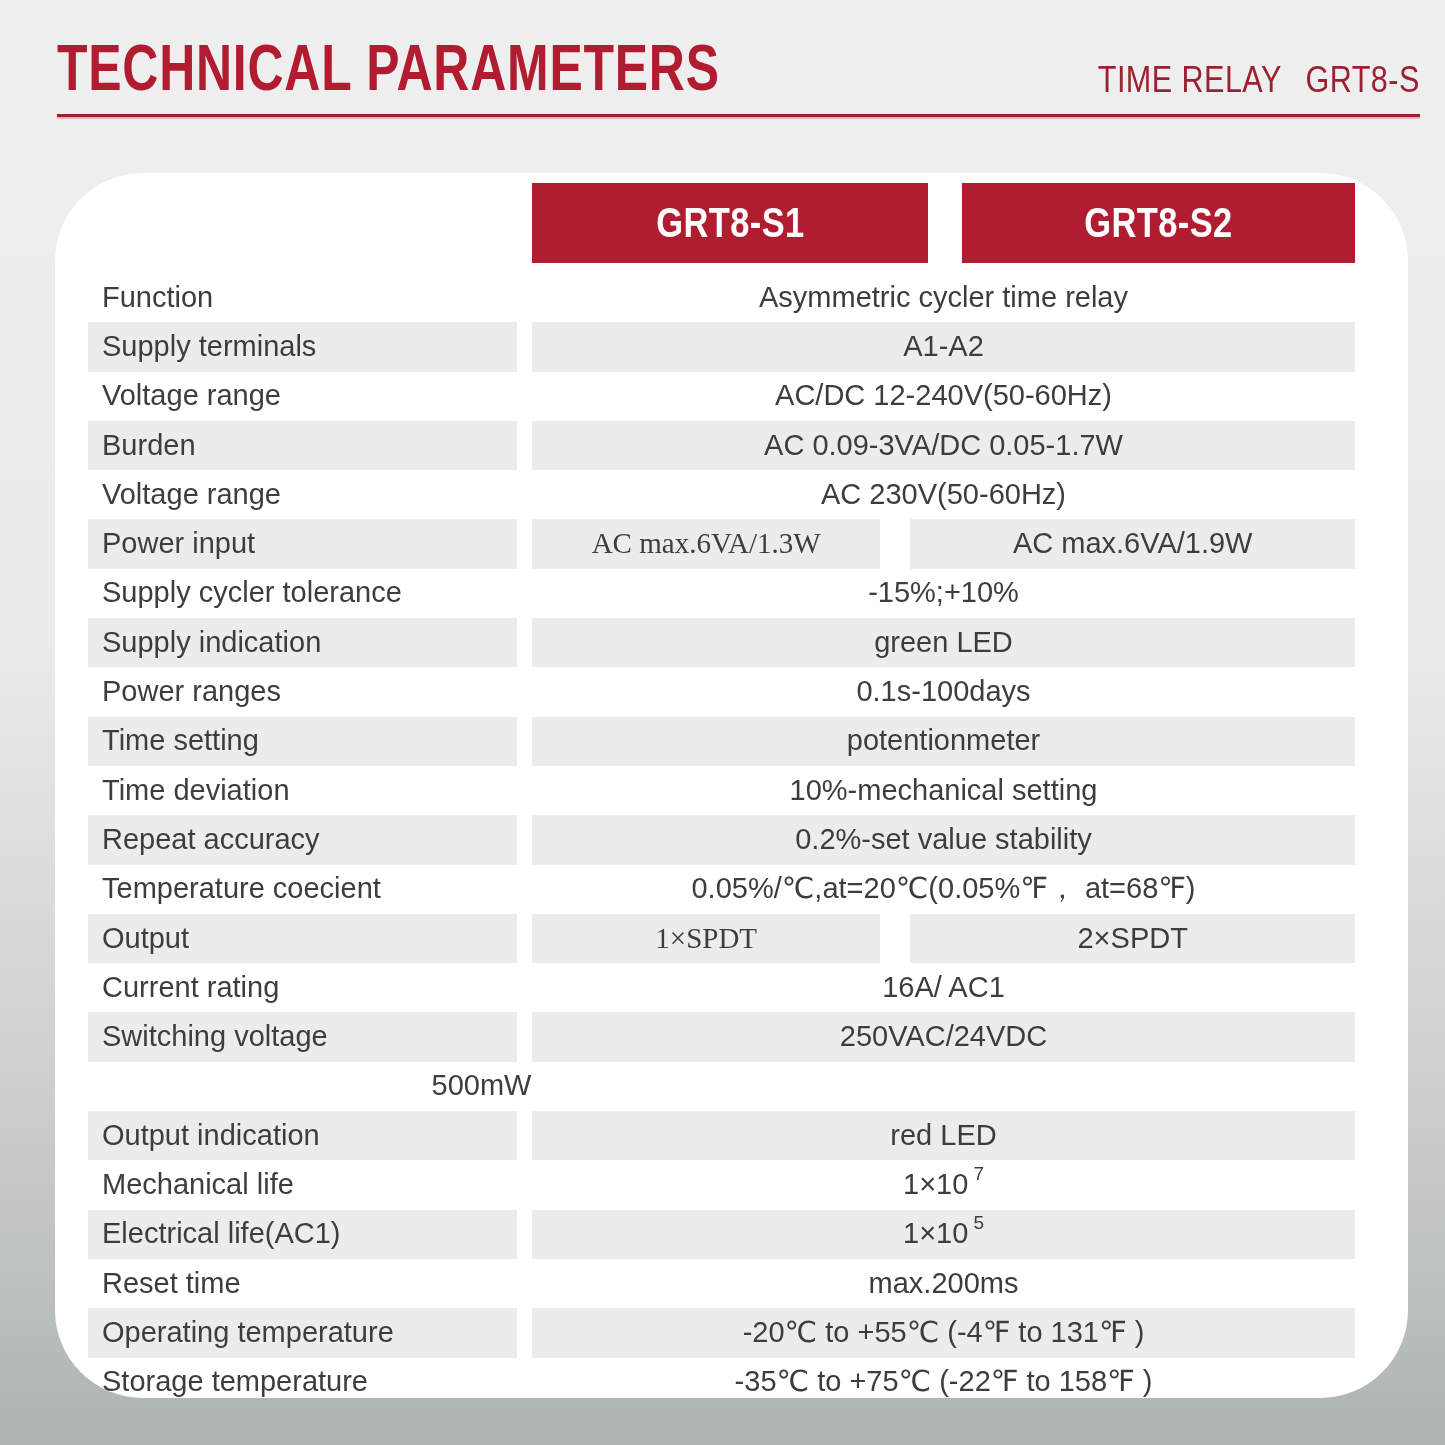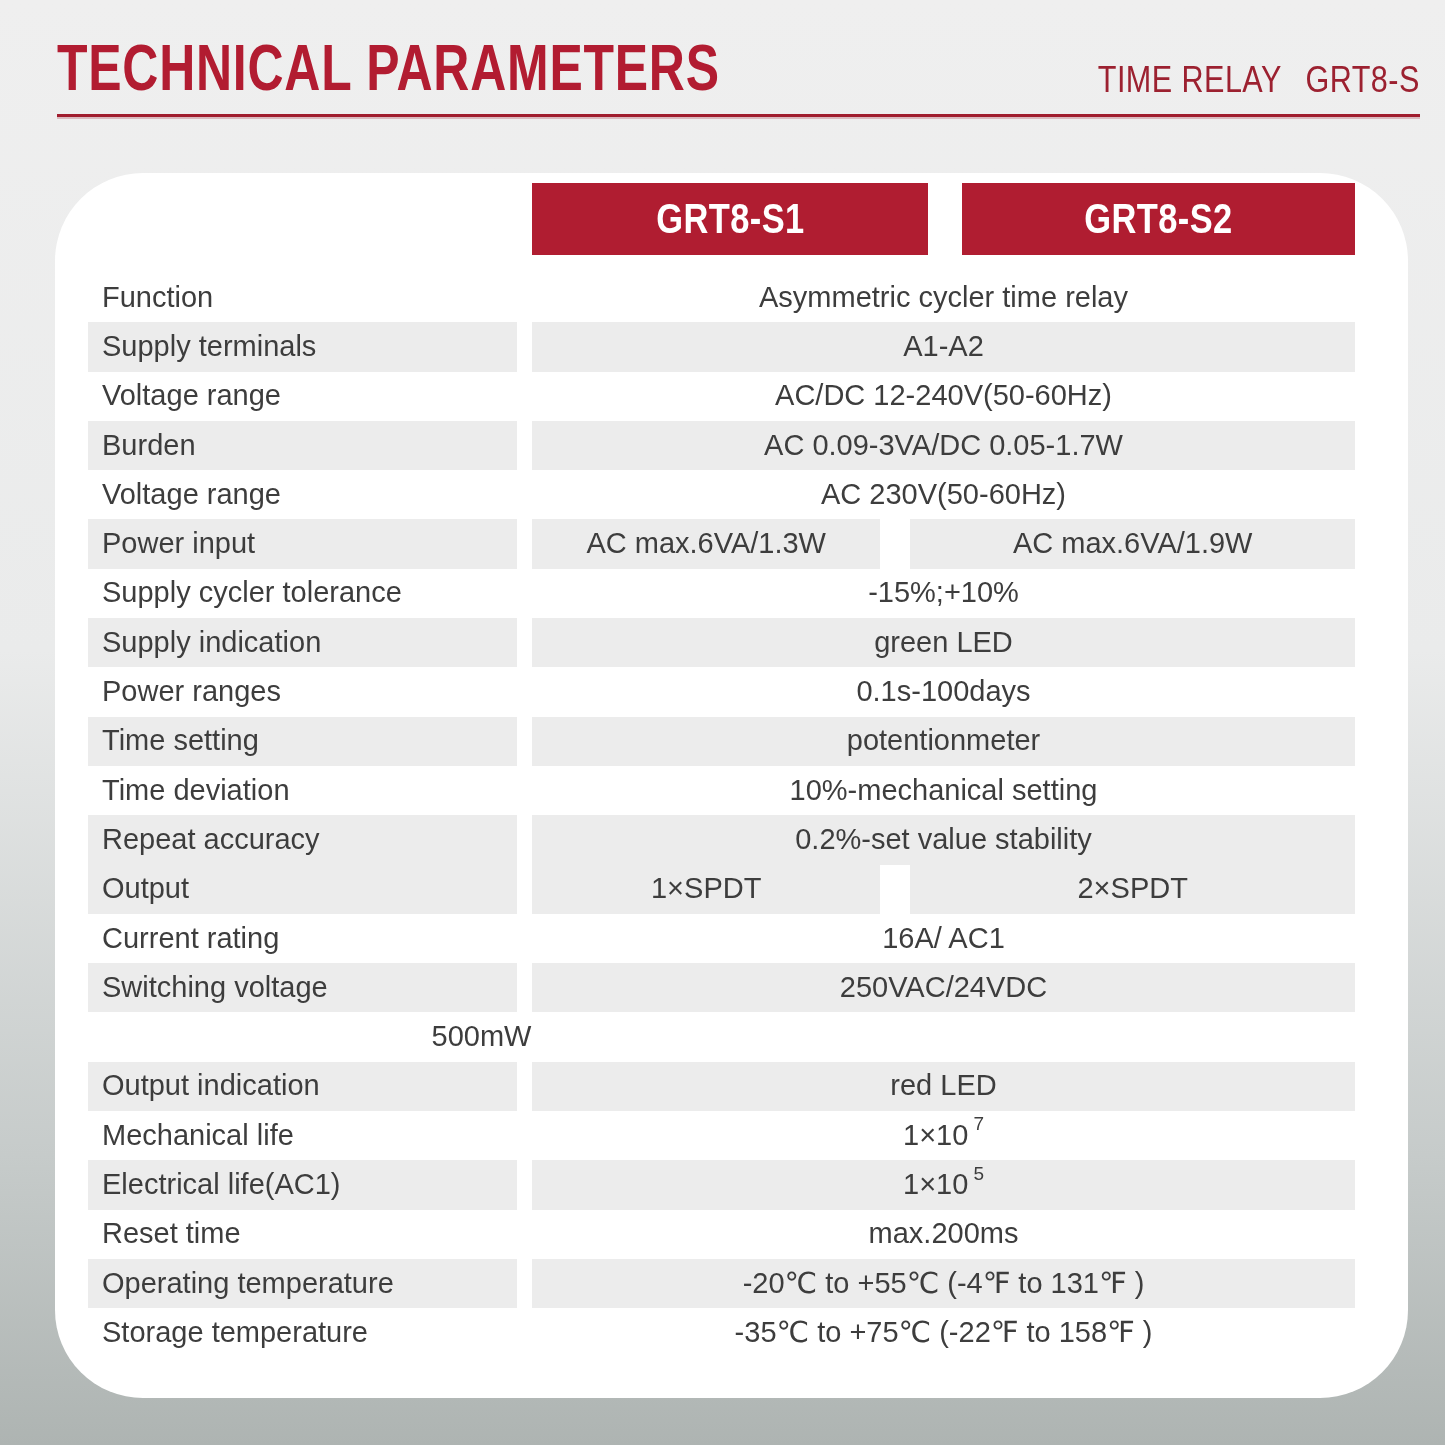--- a/index.html
+++ b/index.html
@@ -64,21 +64,21 @@
     width: 1353px;
     height: 1225px;
     background: #ffffff;
     border-radius: 88px;
   }
 
   
   .col-head {
     position: absolute;
     top: 10px;
-    height: 72px;
+    height: 80px;
     background: #b01d31;
     color: #ffffff;
     display: flex;
     align-items: center;
     justify-content: center;
   }
   .col-head-1 { left: 477px; width: 396px; }
   .col-head-2 { left: 907px; width: 393px; }
   .col-head .col-head-text {
     font-size: 42px;
@@ -118,21 +118,21 @@
     justify-content: flex-start;
   }
   .values {
     margin-left: 15px;
     width: 823px;
     display: flex;
     align-items: stretch;
   }
   .vcell { justify-content: center; }
   .vfull { width: 100%; }
-  .v1 { width: 373px; margin-right: 30px; }
+  .v1 { width: 373px; margin-right: 30px; font-family: Liberation Serif, serif; }
   .v2 { width: 476px; text-align: center; }
   .shaded { background: #ececec; }
   .sup {
     font-size: 19px;
     position: relative;
     top: -11px;
     margin-left: 5px;
   }
 </style>
 </head>
@@ -232,20 +232,26 @@
         </div>
   </div>
 
   <div class="row">
     <div class="cell label shaded">Repeat accuracy</div>
     <div class="values">
           <div class="cell vcell vfull shaded">0.2%-set value stability</div>
         </div>
   </div>
 
+  <div class="row">
+    <div class="cell label">Temperature coecient</div>
+    <div class="values">
+          <div class="cell vcell vfull">0.05%/℃,at=20℃(0.05%℉， at=68℉)</div>
+        </div>
+  </div>
 
   <div class="row">
     <div class="cell label shaded">Output</div>
     <div class="values">
           <div class="cell vcell v1 shaded">1×SPDT</div>
           <div class="cell vcell v2 shaded">2×SPDT</div>
         </div>
   </div>
 
   <div class="row">

